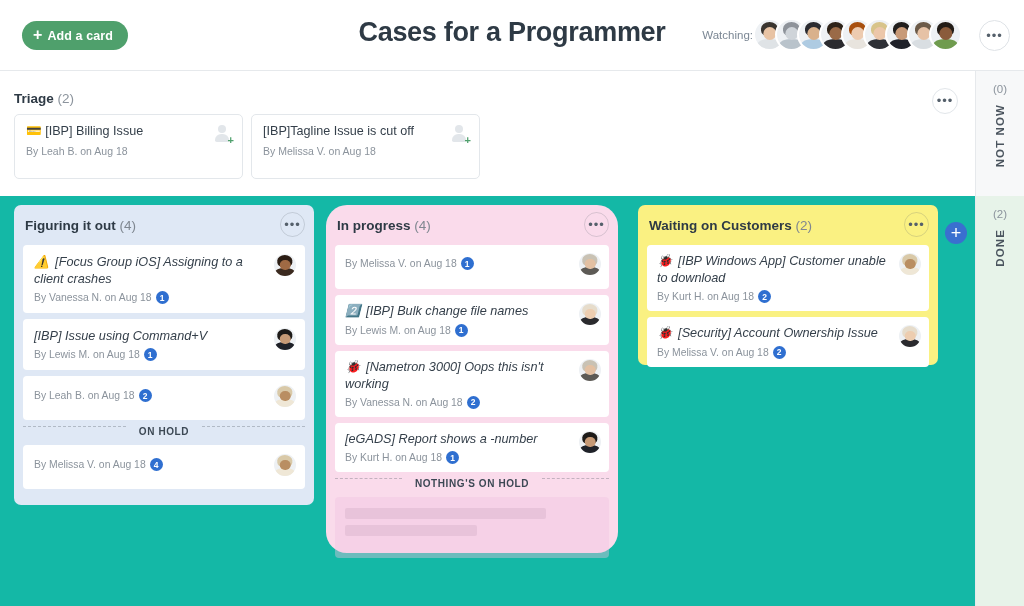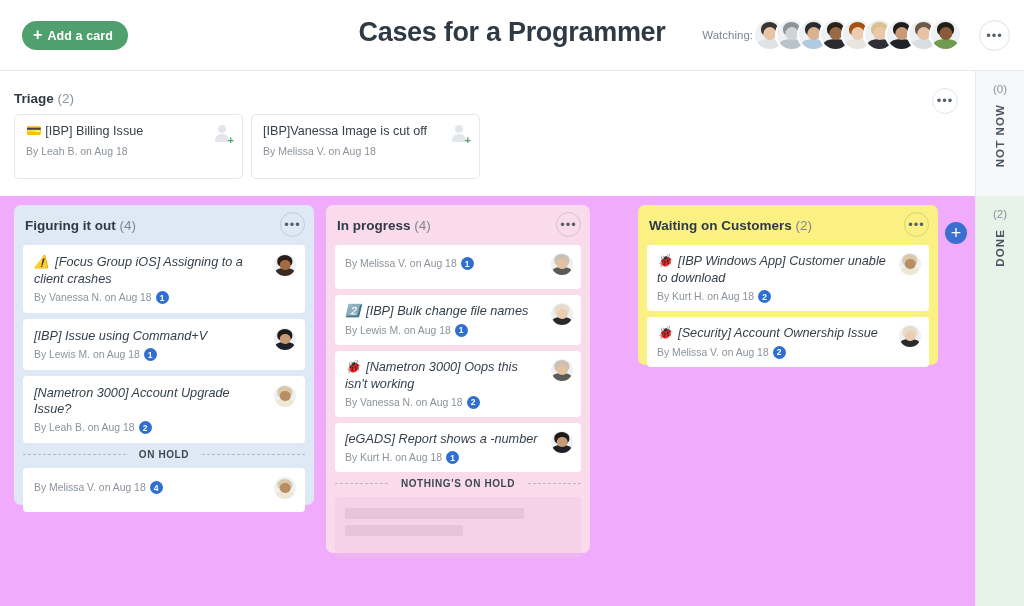--- a/index.html
+++ b/index.html
@@ -92,21 +92,21 @@
     cursor: pointer;
   }
   .addperson .ph { position: absolute; left: 3px; top: 0; width: 8px; height: 8px;
                    border-radius: 50%; background: #e2e6ea; }
   .addperson .pb { position: absolute; left: 0; top: 9px; width: 14px; height: 8px;
                    border-radius: 7px 7px 2px 2px; background: #e2e6ea; }
   .addperson .pp { position: absolute; right: -1px; bottom: -1px; color: #4fa06c;
                    font-size: 11px; font-weight: 700; line-height: 8px; }
 
   
-  .board { position: absolute; left: 0; top: 196px; width: 975px; height: 410px; background: #f0abfc; }
+  .board { position: absolute; left: 0; top: 196px; width: 975px; height: 410px; background: #14b8a6; }
   .col {
     position: absolute; top: 9px; border-radius: 7px; padding: 0 9px 9px 9px;
   }
   .col-head {
     height: 40px; display: flex; align-items: center; position: relative;
     padding: 0 2px;
   }
   .col-title { font-size: 13.5px; font-weight: 700; color: #2e3a45; }
   .col-title .cnt { font-weight: 400; color: #7f8790; }
   .col-menu {
@@ -136,21 +136,21 @@
     border-radius: 50%; overflow: hidden; background: #e9edf1;
   }
   .cav .hair { position: absolute; left: 50%; top: 6%; width: 70%; height: 52%;
                transform: translateX(-50%); border-radius: 50% 50% 40% 40%; }
   .cav .face { position: absolute; left: 50%; top: 26%; width: 48%; height: 46%;
                transform: translateX(-50%); border-radius: 50%; }
   .cav .body { position: absolute; left: 50%; bottom: -8%; width: 92%; height: 46%;
                transform: translateX(-50%); border-radius: 46% 46% 0 0; }
 
   .divider {
-    display: flex; align-items: center; gap: 13px;
+    display: flex; gap: 13px;
     margin: 4px 0 8px 0;
   }
   .divider .line { flex: 1; height: 0; border-top: 1px dashed rgba(80,90,100,.32); }
   .divider .lbl { font-size: 10px; font-weight: 700; letter-spacing: .6px; color: #3c4854; }
 
   .ghost {
     border-radius: 4px; padding: 11px 10px 16px 10px; min-height: 56px;
   }
   .ghost .bar { height: 11px; border-radius: 2px; margin-bottom: 6px; }
 
@@ -266,21 +266,21 @@
         <div class="tcard">
           <div class="t"><span class="emoji">💳</span> [IBP] Billing Issue</div>
           <div class="m">By Leah B. on Aug 18</div>
           <div class="addperson">
             <span class="ph"></span>
             <span class="pb"></span>
             <span class="pp">+</span>
           </div>
         </div>
         <div class="tcard">
-          <div class="t">[IBP]Vanessa Image is cut off</div>
+          <div class="t">[IBP]Tagline Issue is cut off</div>
           <div class="m">By Melissa V. on Aug 18</div>
           <div class="addperson">
             <span class="ph"></span>
             <span class="pb"></span>
             <span class="pp">+</span>
           </div>
         </div>
       </div>
   </div>
 
@@ -311,21 +311,20 @@
               <span>By Lewis M. on Aug 18</span>
               <span class="badge">1</span>
             </div>
             <div class="cav" style="background: rgb(238, 241, 244);">
               <span class="body" style="background:#1f2128"></span>
               <span class="hair" style="background:#1d1a18"></span>
               <span class="face" style="background:#c79a76"></span>
             </div>
           </div>
           <div class="card">
-            <div class="t">[Nametron 3000] Account Upgrade Issue?</div>
             <div class="m">
               <span>By Leah B. on Aug 18</span>
               <span class="badge">2</span>
             </div>
             <div class="cav" style="background: rgb(238, 241, 244);">
               <span class="body" style="background:#efe7d6"></span>
               <span class="hair" style="background:#d9c9a8"></span>
               <span class="face" style="background:#b98e62"></span>
             </div>
           </div>
@@ -342,21 +341,21 @@
               <span class="badge">4</span>
             </div>
             <div class="cav" style="background: rgb(238, 241, 244);">
               <span class="body" style="background:#efe7d6"></span>
               <span class="hair" style="background:#d9c9a8"></span>
               <span class="face" style="background:#b98e62"></span>
             </div>
           </div>
         </div>
       </div>
-      <div class="col col-progress" style="left: 326px; width: 264px; height: 348px;">
+      <div class="col col-progress" style="left: 326px; width: 292px; height: 348px; border-radius: 21px;">
         <div class="col-head">
           <span class="col-title">In progress <span class="cnt">(4)</span></span>
           <span class="col-menu">
             <span class="dots">•••</span>
           </span>
         </div>
         <div>
           <div class="card">
             <div class="m">
               <span>By Melissa V. on Aug 18</span>

